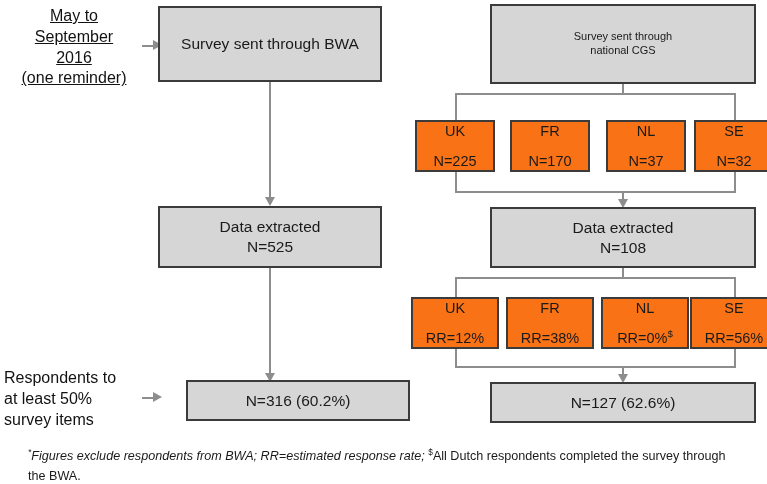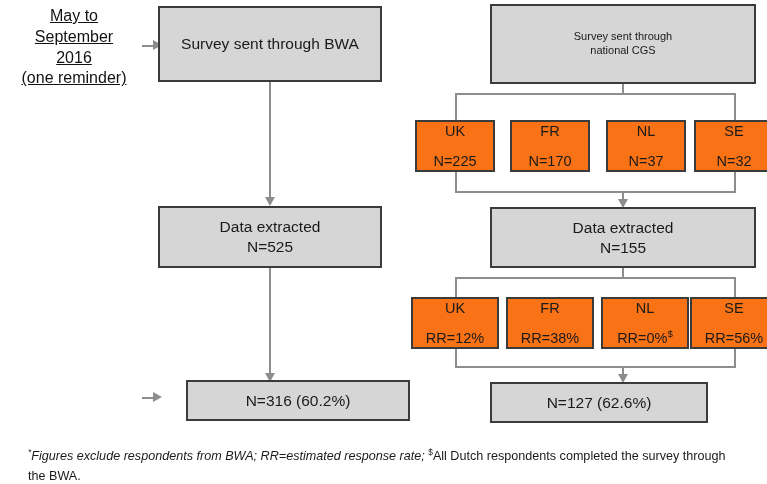--- a/index.html
+++ b/index.html
@@ -111,20 +111,23 @@
   <div class="arrow-down" style="left:265px; top:197px;"></div>
 
   <div class="box shaded" style="left:158px; top:206px; width:224px; height:62px; font-size:15.5px;">
     <span class="ln">Data extracted</span>
     <span class="ln">N=525</span>
   </div>
 
   <div class="vline" style="left:269px; top:268px; height:108px;"></div>
   <div class="arrow-down" style="left:265px; top:373px;"></div>
 
+  <div class="side-label left" style="left:4px; top:368px; width:140px; font-size:16px;">Respondents to
+at least 50%
+survey items</div>
   <div class="hline" style="left:142px; top:397px; width:13px;"></div>
   <div class="arrow-right" style="left:153px; top:392px;"></div>
 
   <div class="box shaded" style="left:158px; top:380px; width:224px; height:41px; font-size:15.5px;margin-left:28px;">
     <span class="ln">N=316 (60.2%)</span>
   </div>
 
   <div class="box shaded" style="left:490px; top:4px; width:266px; height:80px; font-size:11px;">
     <span class="ln">Survey sent through</span>
     <span class="ln">national CGS</span>
@@ -153,21 +156,21 @@
   </div>
 
   <div class="vline" style="left:455px; top:172px; height:20px;"></div>
   <div class="vline" style="left:734px; top:172px; height:20px;"></div>
   <div class="hline" style="left:455px; top:191px; width:281px;"></div>
   <div class="vline" style="left:622px; top:191px; height:12px;"></div>
   <div class="arrow-down" style="left:618px; top:199px;"></div>
 
   <div class="box shaded" style="left:490px; top:207px; width:266px; height:61px; font-size:15.5px;">
     <span class="ln">Data extracted</span>
-    <span class="ln">N=155</span>
+    <span class="ln">N=108</span>
   </div>
 
   <div class="vline" style="left:622px; top:268px; height:10px;"></div>
   <div class="hline" style="left:455px; top:277px; width:281px;"></div>
   <div class="vline" style="left:455px; top:277px; height:21px;"></div>
   <div class="vline" style="left:734px; top:277px; height:21px;"></div>
 
   <div class="box light" style="left:411px; top:297px; width:88px; height:52px; font-size:14.5px;">
     <span class="ln">UK</span>
     <span class="ln">RR=12%</span>
@@ -184,19 +187,19 @@
     <span class="ln">SE</span>
     <span class="ln">RR=56%</span>
   </div>
 
   <div class="vline" style="left:455px; top:349px; height:18px;"></div>
   <div class="vline" style="left:734px; top:349px; height:18px;"></div>
   <div class="hline" style="left:455px; top:366px; width:281px;"></div>
   <div class="vline" style="left:622px; top:366px; height:12px;"></div>
   <div class="arrow-down" style="left:618px; top:374px;"></div>
 
-  <div class="box shaded" style="left:490px; top:382px; width:218px; height:41px; font-size:15.5px;align-items:center;">
+  <div class="box shaded" style="left:490px; top:382px; width:266px; height:41px; font-size:15.5px;align-items:center;">
     <span class="ln">N=127 (62.6%)</span>
   </div>
 
   <div id="footnote"><sup class="fn it">*</sup><span class="it">Figures exclude respondents from BWA; RR=estimated response rate;</span> <sup class="fn">$</sup><span>All Dutch respondents completed the survey through the BWA.</span></div>
 
 </div>
 
 </body></html>

